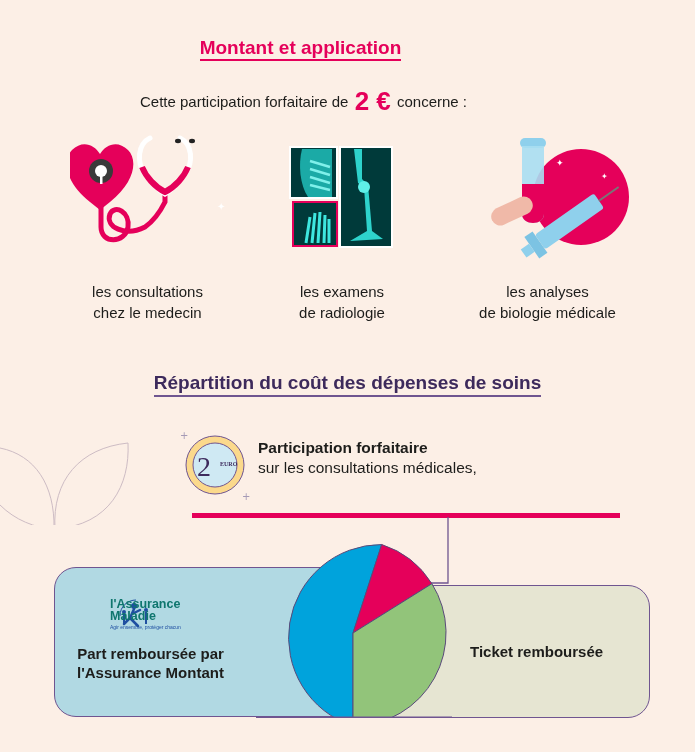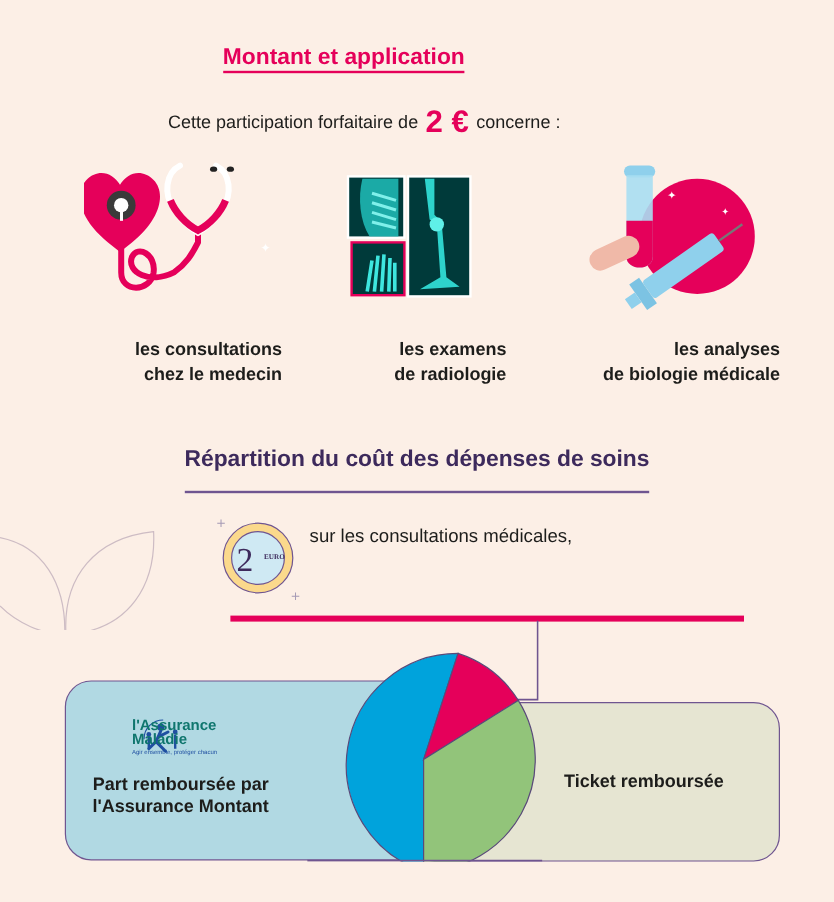--- a/index.html
+++ b/index.html
@@ -5,39 +5,39 @@
   html, body { margin: 0; padding: 0; }
   body {
     width: 695px; height: 752px; overflow: hidden;
     background: #fcefe6;
     font-family: "Liberation Sans", "DejaVu Sans", sans-serif;
     color: #1d1d1b;
     position: relative;
   }
   .abs { position: absolute; }
   .title1 {
-    left: 0; width: 573px; top: 37px; text-align: center;
+    left: 0; width: 573px; top: 37px; text-align: center; padding-left: 14px;
   }
   .title1 span {
     font-weight: 700; font-size: 19px; color: #e5005a;
     border-bottom: 2px solid #e5005a; padding-bottom: 1px;
   }
   .intro {
     left: 0; width: 607px; top: 86px; text-align: center; font-size: 15px; color: #1d1d1b;
   }
   .intro .amount { color: #e5005a; font-weight: 700; font-size: 26px; vertical-align: -3px; margin: 0 2px; }
   .caption {
-    top: 281px; text-align: right; font-size: 15px; line-height: 21px; color: #1d1d1b; font-weight: 700;
+    top: 281px; text-align: center; font-size: 15px; line-height: 21px; color: #1d1d1b; font-weight: 400;
   }
   .title2 {
     left: 0; width: 695px; top: 372px; text-align: center;
   }
   .title2 span {
     font-weight: 700; font-size: 19px; color: #3d2a5c;
-    border-bottom: 2px solid #6f5590; padding-bottom: 16px;
+    border-bottom: 2px solid #6f5590; padding-bottom: 2px;
   }
   .pf-text { left: 258px; top: 438px; font-size: 15.5px; line-height: 20px; color: #1d1d1b; }
   .pf-text .pf-title { font-weight: 700; }
   .pink-bar { left: 192px; top: 513px; width: 428px; height: 5px; background: #e5005a; }
   .panel-left {
     left: 54px; top: 567px; width: 330px; height: 150px;
     background: #b1d9e3; border: 1.5px solid #6f5590; border-radius: 22px;
     box-sizing: border-box;
   }
   .panel-right {
@@ -130,20 +130,21 @@
 <svg class="abs" style="left:180px;top:430px" width="75" height="70" viewBox="0 0 75 70">
   <text x="0" y="9" font-size="10" fill="#a59ab5" font-family="DejaVu Sans, sans-serif">+</text>
   <text x="62" y="70" font-size="10" fill="#a59ab5" font-family="DejaVu Sans, sans-serif">+</text>
   <circle cx="35" cy="35" r="29" fill="#fbd98c" stroke="#6f5590" stroke-width="1"></circle>
   <circle cx="35" cy="35" r="22" fill="#cfe9f3" stroke="#6f5590" stroke-width="1"></circle>
   <text x="17" y="46" font-size="28" fill="#3d2a5c" font-family="Liberation Serif, serif">2</text>
   <text x="40" y="36" font-size="6" fill="#3d2a5c" font-family="Liberation Serif, serif" font-weight="700">EURO</text>
 </svg>
 
 <div class="abs pf-text">
+  <div class="pf-title">Participation forfaitaire</div>
   <div>sur les consultations médicales,</div>
 </div>
 
 <div class="abs pink-bar"></div>
 
 <div class="abs panel-left"></div>
 <div class="abs panel-right"></div>
 
 <svg class="abs" style="left:410px;top:517px" width="45" height="70" viewBox="0 0 45 70">
   <path d="M38 0 L38 66 L8 66" stroke="#6f5590" stroke-width="1.3" fill="none"></path>

